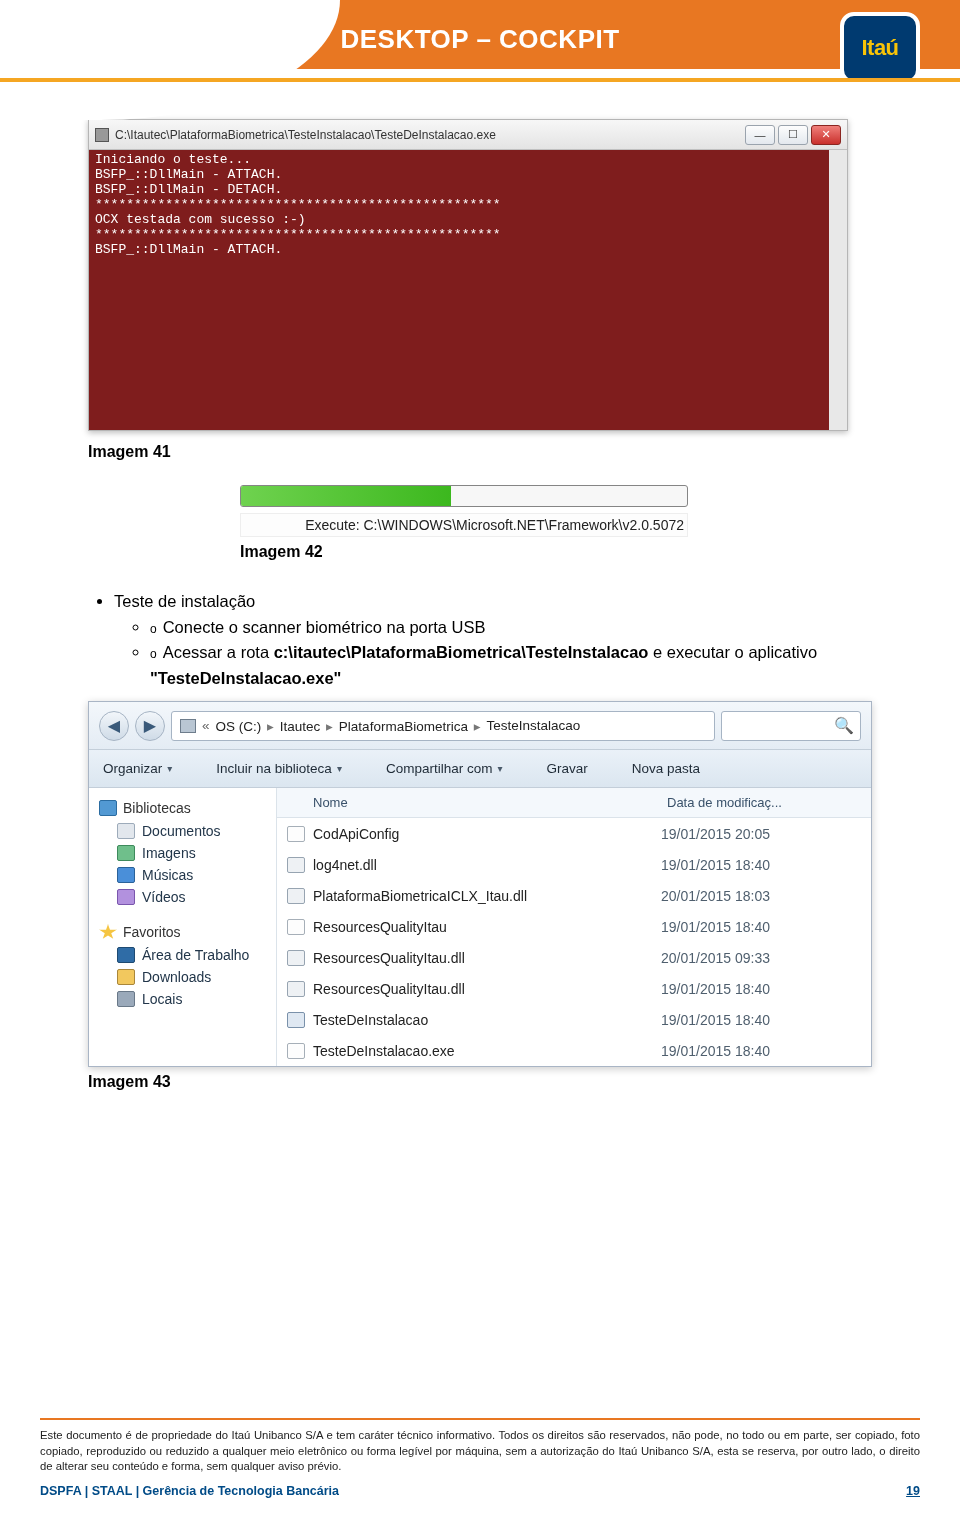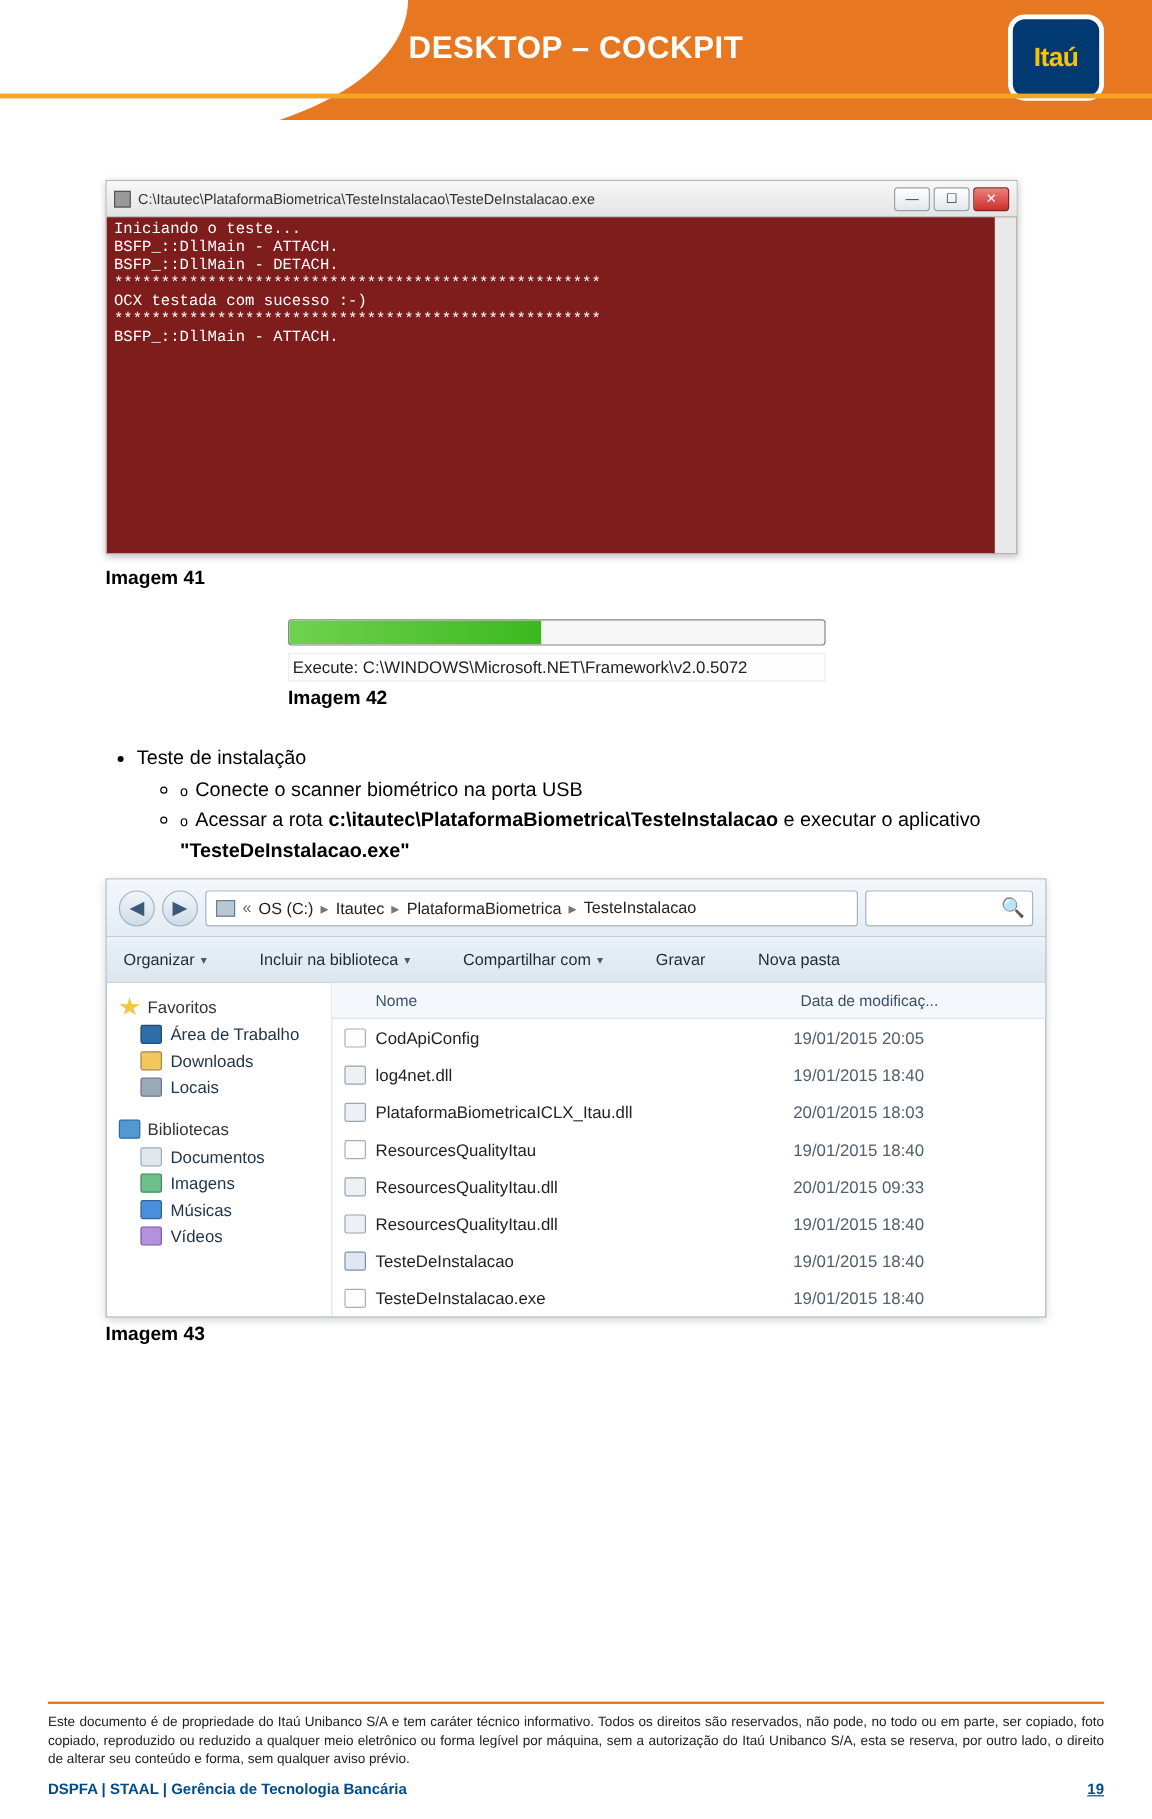--- a/index.html
+++ b/index.html
@@ -7,21 +7,21 @@
     width: 960px;
     height: 1516px;
     background: #ffffff;
     font-family: Arial, Helvetica, sans-serif;
     position: relative;
     color: #000;
   }
   
   .hdr {
     position: relative;
-    height: 100px;
+    height: 69px;
     background: #e87722;
   }
   .hdr-swoosh {
     position: absolute;
     top: 0; left: -10px;
     width: 350px; height: 120px;
     background: #fff;
     border-radius: 0 0 400px 0 / 0 0 200px 0;
   }
   .hdr-title {
@@ -111,21 +111,21 @@
     height:22px; border:1px solid #858585; border-radius:3px;
     background:#f7f7f7; overflow:hidden; position:relative;
   }
   .progfill {
     position:absolute; left:0; top:0; bottom:0; width:47%;
     background: linear-gradient(90deg, #6fd24f, #3cb81e);
   }
   .progtext {
     margin-top:6px; font-size:14px; color:#222;
     white-space:nowrap; overflow:hidden; text-overflow:ellipsis;
-    border:1px solid #eee; padding:3px; background:#fdfdfd;
+    border:1px solid #eee; padding:3px; background:#fdfdfd;text-align:right;
   }
 
   .body-text { font-size: 16.5px; line-height: 1.55; }
   .body-text ul { list-style: disc; padding-left: 26px; }
   .body-text ul ul { list-style: circle; padding-left: 36px; }
   .body-text-block { margin-top: 28px; }
   .bold { font-weight:bold;text-align:right; }
 
   
   .expl {
@@ -285,56 +285,56 @@
       <span class="tb-item tb-drop">Organizar</span>
       <span class="tb-item tb-drop">Incluir na biblioteca</span>
       <span class="tb-item tb-drop">Compartilhar com</span>
       <span class="tb-item">Gravar</span>
       <span class="tb-item">Nova pasta</span>
     </div>
     <div class="expl-body">
       <div class="expl-nav">
         <div class="navgroup">
           <div class="navhead">
-              <span class="ic ic-star"></span>
-              <span>Favoritos</span>
-            </div>
-          <div class="navlink">
-              <span class="ic ic-desk"></span>
-              <span>Área de Trabalho</span>
-            </div>
-          <div class="navlink">
-              <span class="ic ic-dl"></span>
-              <span>Downloads</span>
-            </div>
-          <div class="navlink">
-              <span class="ic ic-loc"></span>
-              <span>Locais</span>
+              <span class="ic ic-lib"></span>
+              <span>Bibliotecas</span>
+            </div>
+          <div class="navlink">
+              <span class="ic ic-doc"></span>
+              <span>Documentos</span>
+            </div>
+          <div class="navlink">
+              <span class="ic ic-img"></span>
+              <span>Imagens</span>
+            </div>
+          <div class="navlink">
+              <span class="ic ic-mus"></span>
+              <span>Músicas</span>
+            </div>
+          <div class="navlink">
+              <span class="ic ic-vid"></span>
+              <span>Vídeos</span>
             </div>
         </div>
         <div class="navgroup">
           <div class="navhead">
-              <span class="ic ic-lib"></span>
-              <span>Bibliotecas</span>
-            </div>
-          <div class="navlink">
-              <span class="ic ic-doc"></span>
-              <span>Documentos</span>
-            </div>
-          <div class="navlink">
-              <span class="ic ic-img"></span>
-              <span>Imagens</span>
-            </div>
-          <div class="navlink">
-              <span class="ic ic-mus"></span>
-              <span>Músicas</span>
-            </div>
-          <div class="navlink">
-              <span class="ic ic-vid"></span>
-              <span>Vídeos</span>
+              <span class="ic ic-star"></span>
+              <span>Favoritos</span>
+            </div>
+          <div class="navlink">
+              <span class="ic ic-desk"></span>
+              <span>Área de Trabalho</span>
+            </div>
+          <div class="navlink">
+              <span class="ic ic-dl"></span>
+              <span>Downloads</span>
+            </div>
+          <div class="navlink">
+              <span class="ic ic-loc"></span>
+              <span>Locais</span>
             </div>
         </div>
       </div>
       <div class="expl-files">
         <div class="expl-cols">
           <div class="col-name">Nome</div>
           <div class="col-date">Data de modificaç...</div>
         </div>
         <div id="file-rows">
             <div class="frow">

